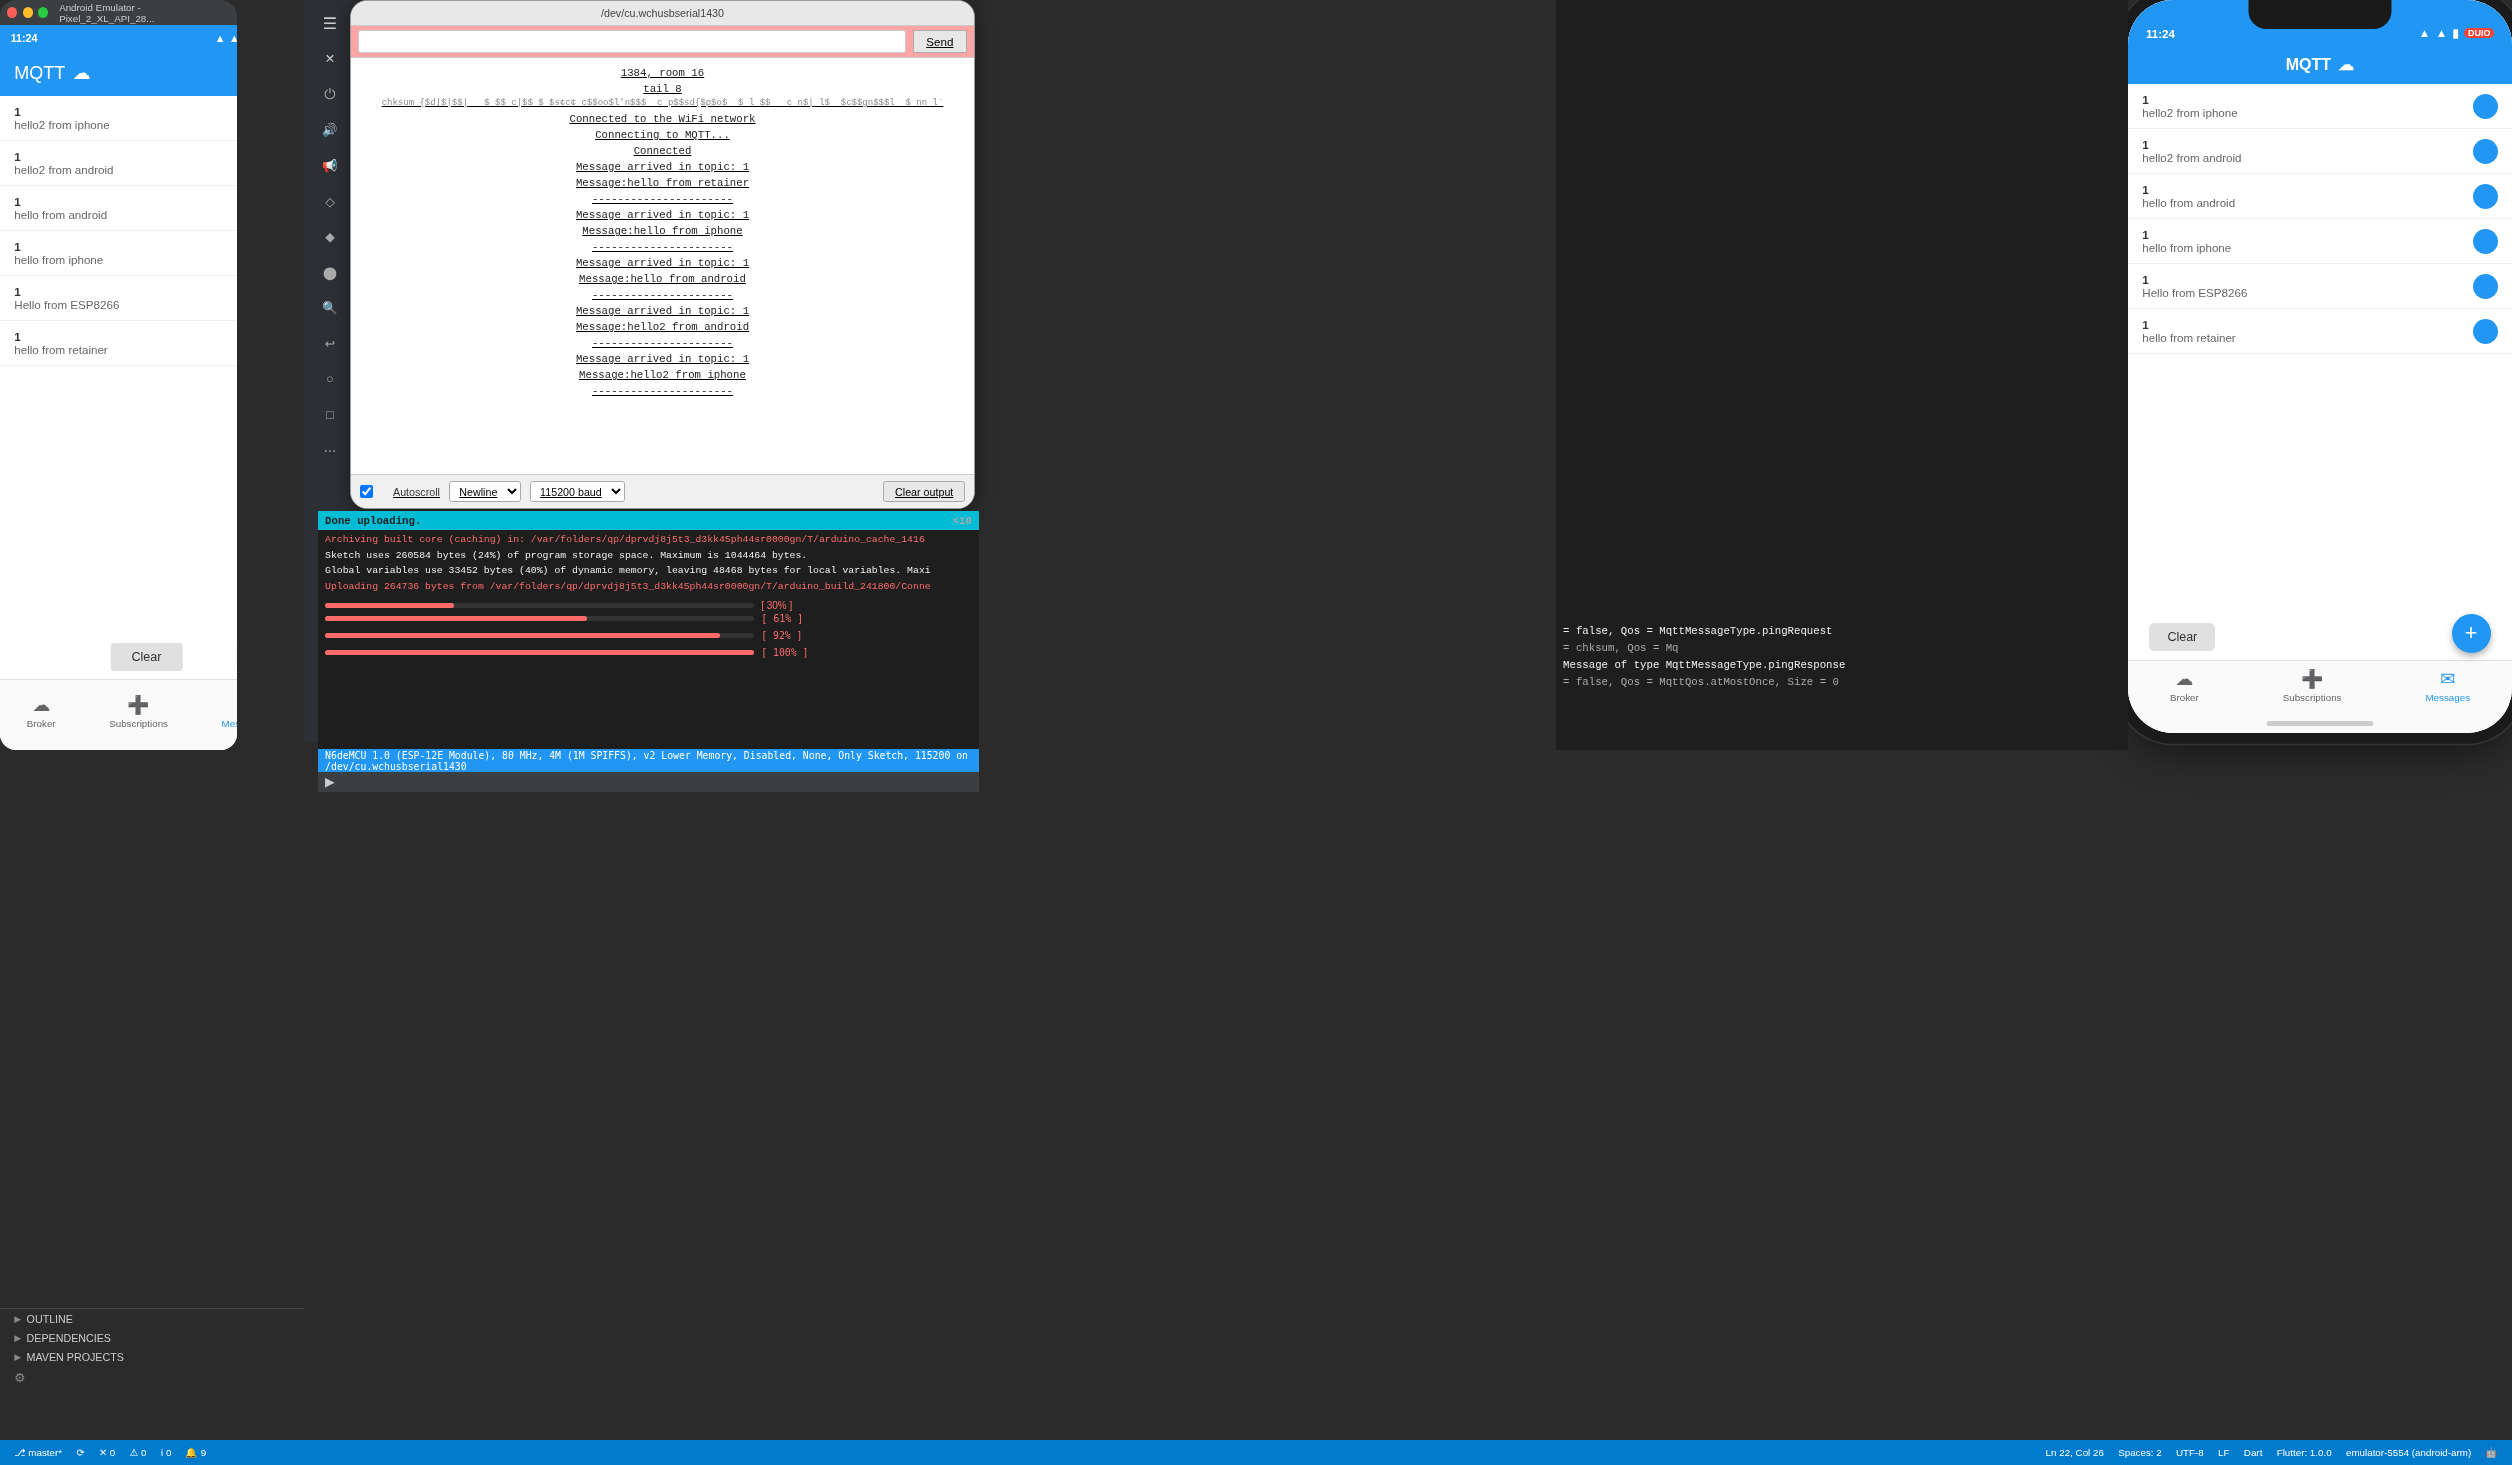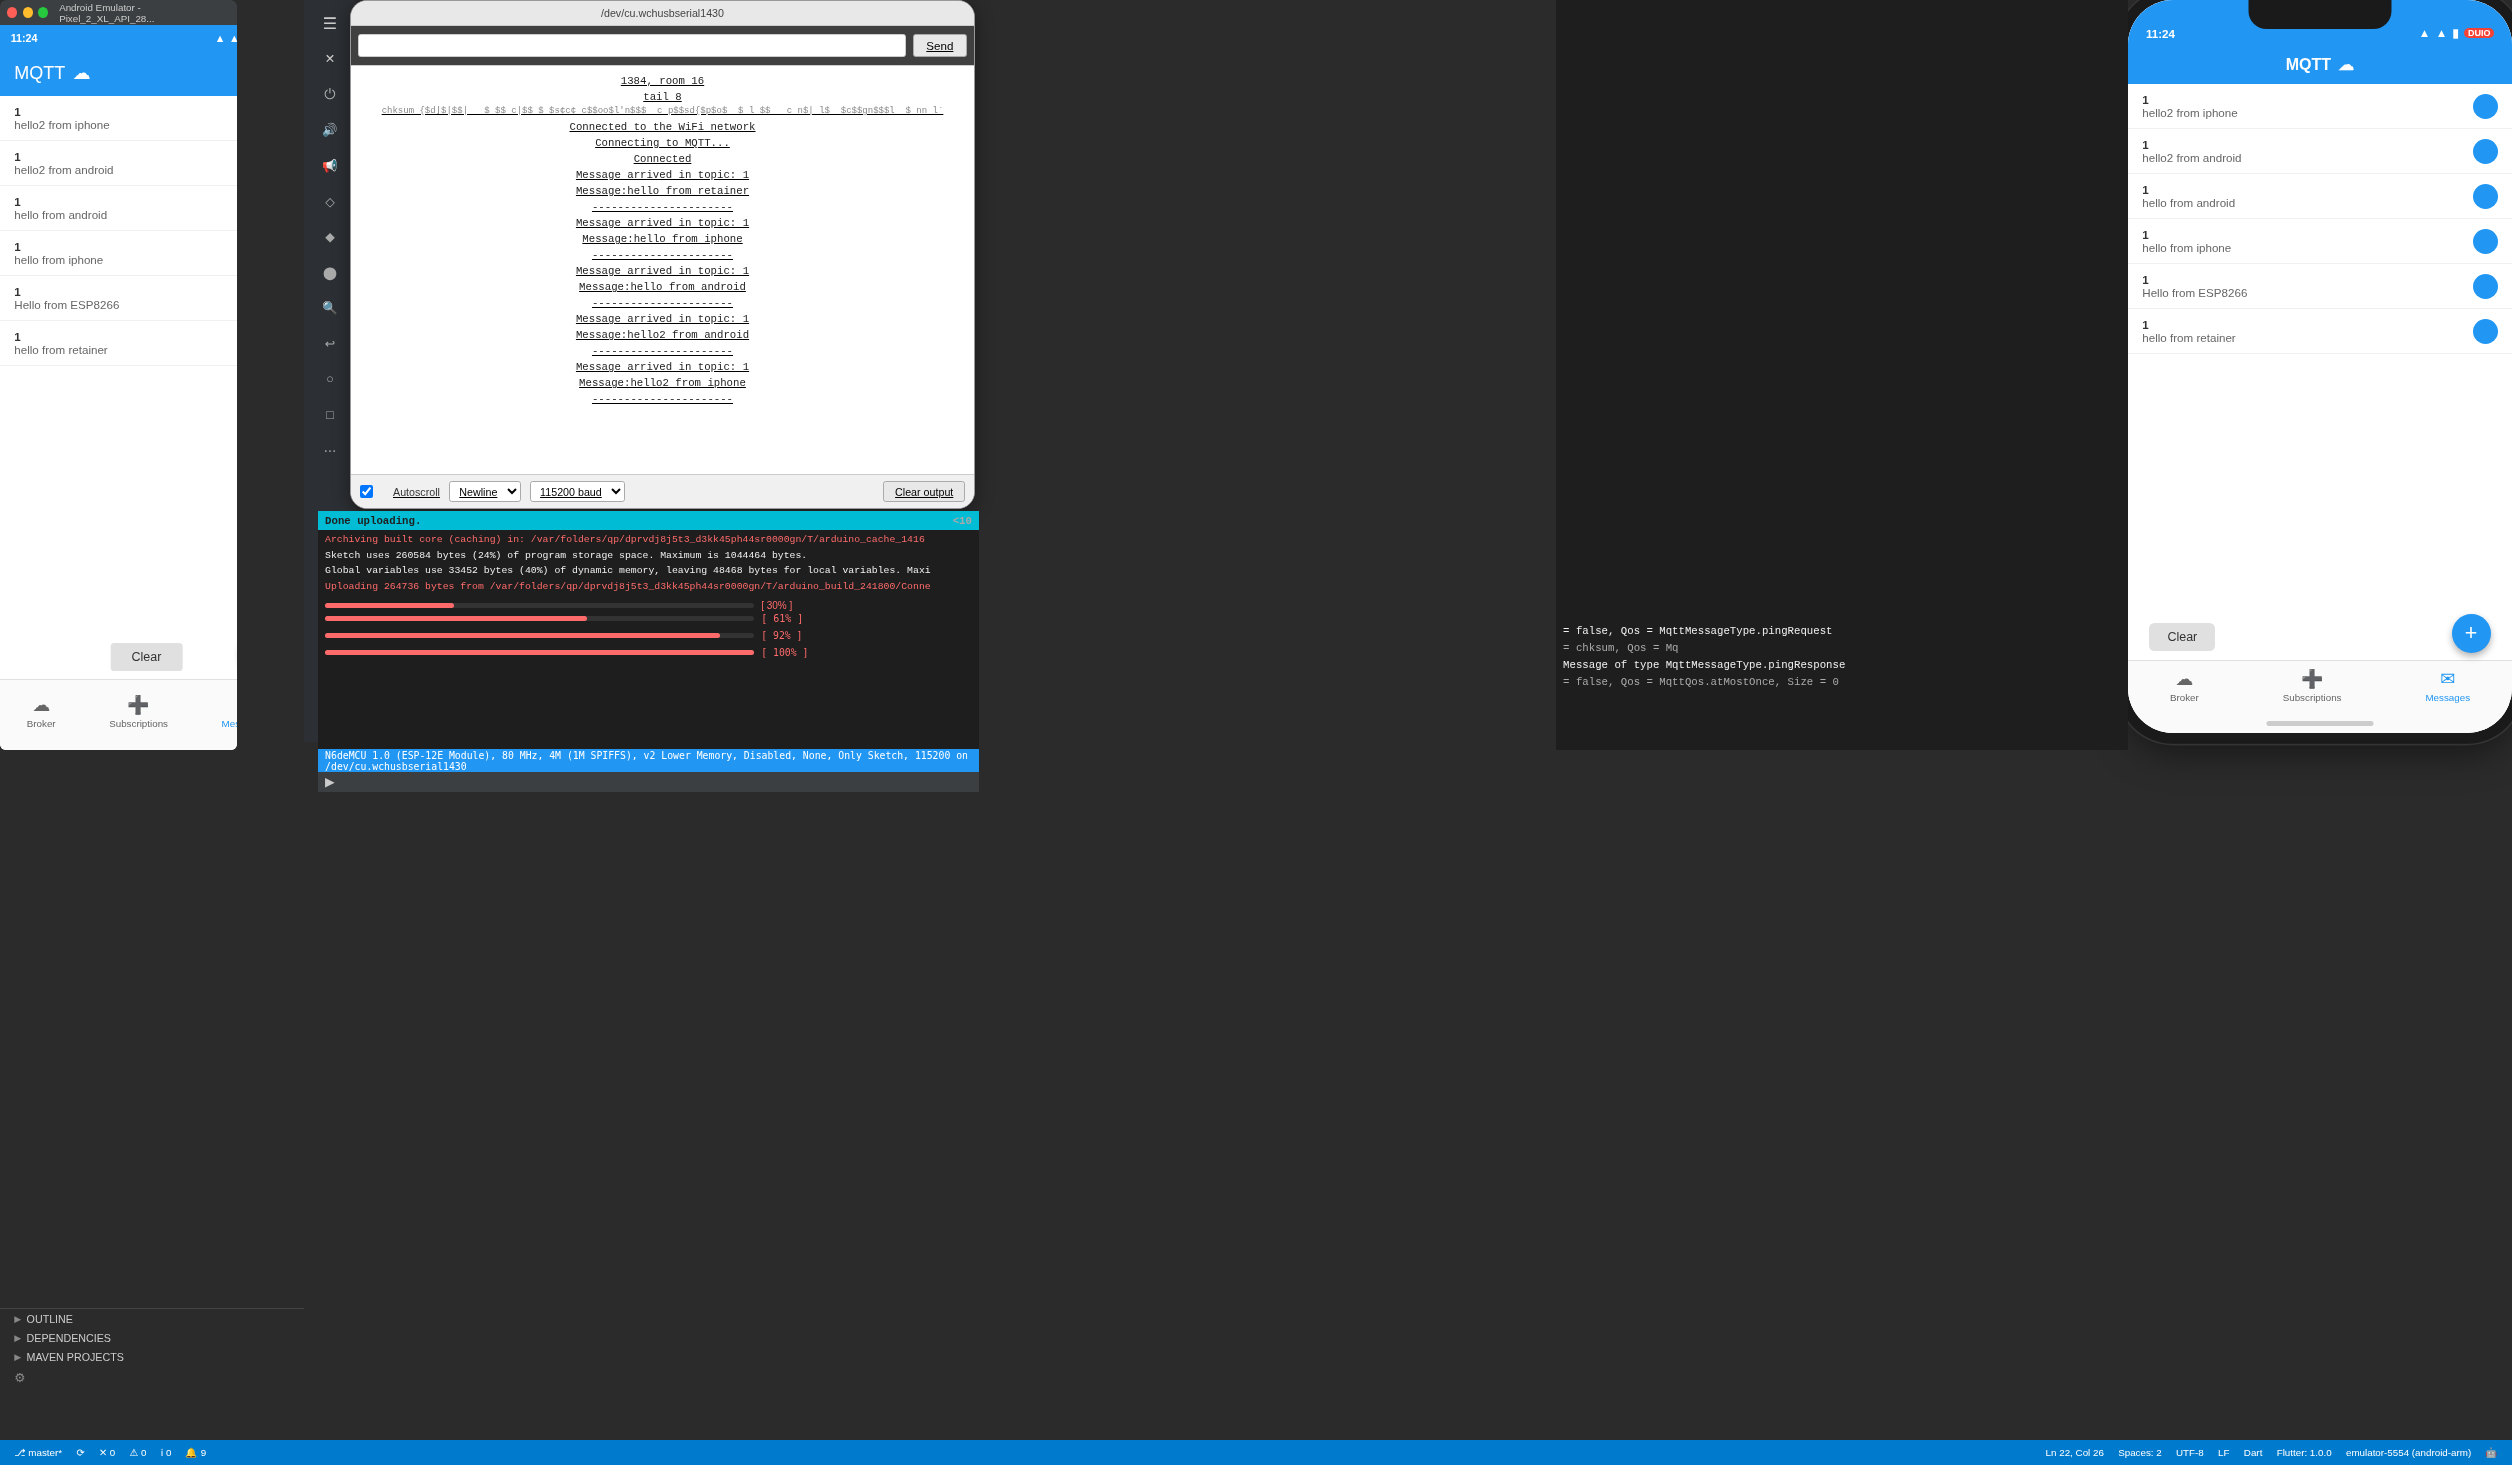--- a/index.html
+++ b/index.html
@@ -12,21 +12,21 @@
       position: relative;
     }
 
     
     .android-emulator {
       position: absolute;
       left: 0; top: 0;
       width: 237px;
       height: 750px;
       background: #1a1a1a;
-      border-radius: 6px;
+      border-radius: 16px;
       overflow: hidden;
     }
     .android-title-bar {
       background: #3c3f41;
       height: 25px;
       display: flex;
       align-items: center;
       padding: 0 7.1px;
       gap: 5.4px;
     }
@@ -209,22 +209,22 @@
       display: flex; gap: 5.4px;
     }
     .serial-monitor-title {
       font-size: 10.7px;
       color: #444;
       position: absolute;
       left: 50%;
       transform: translateX(-50%);
     }
     .serial-monitor-input-bar {
-      height: 40px;
-      background: #404040;
+      height: 32px;
+      background: #fca5a5;
       border-bottom: 0.9px solid #ccc;
       display: flex;
       align-items: center;
       padding: 0 7.1px;
       gap: 7.1px;
     }
     .serial-monitor-input {
       flex: 1;
       border: 0.9px solid #ccc;
       border-radius: 2.7px;

